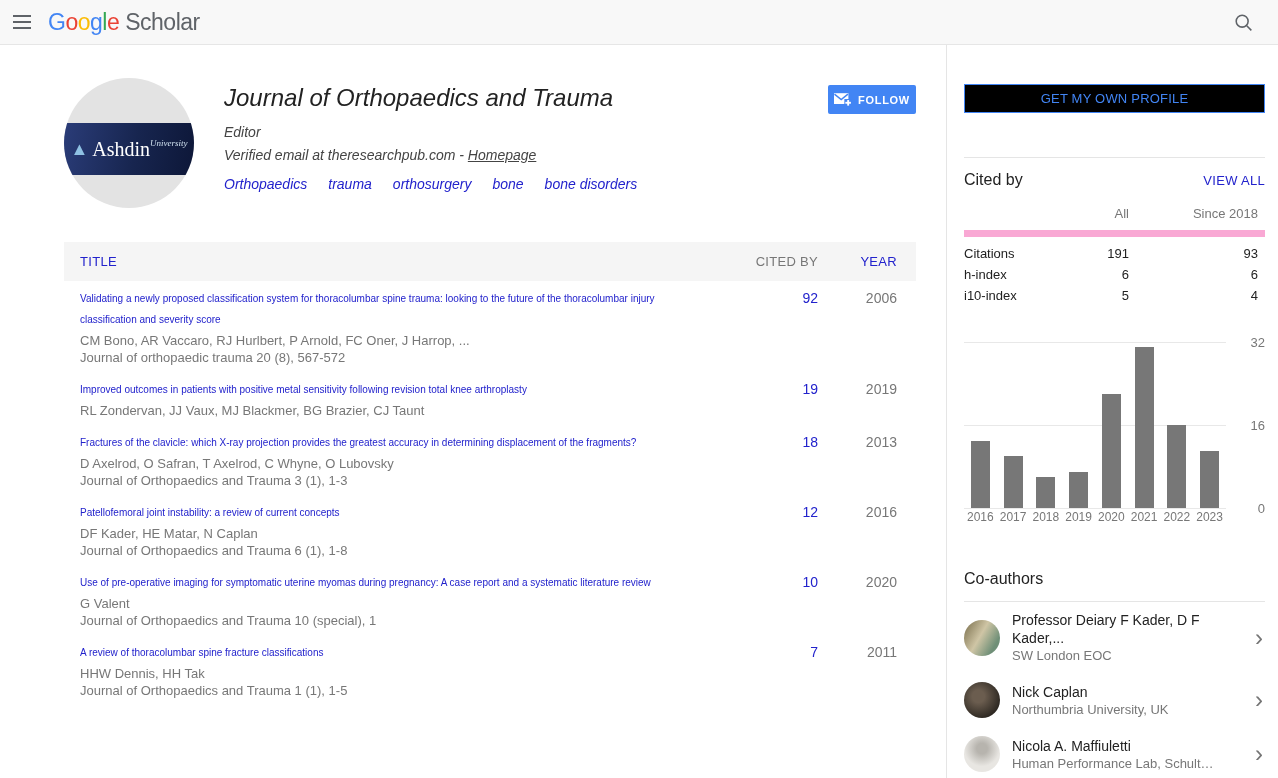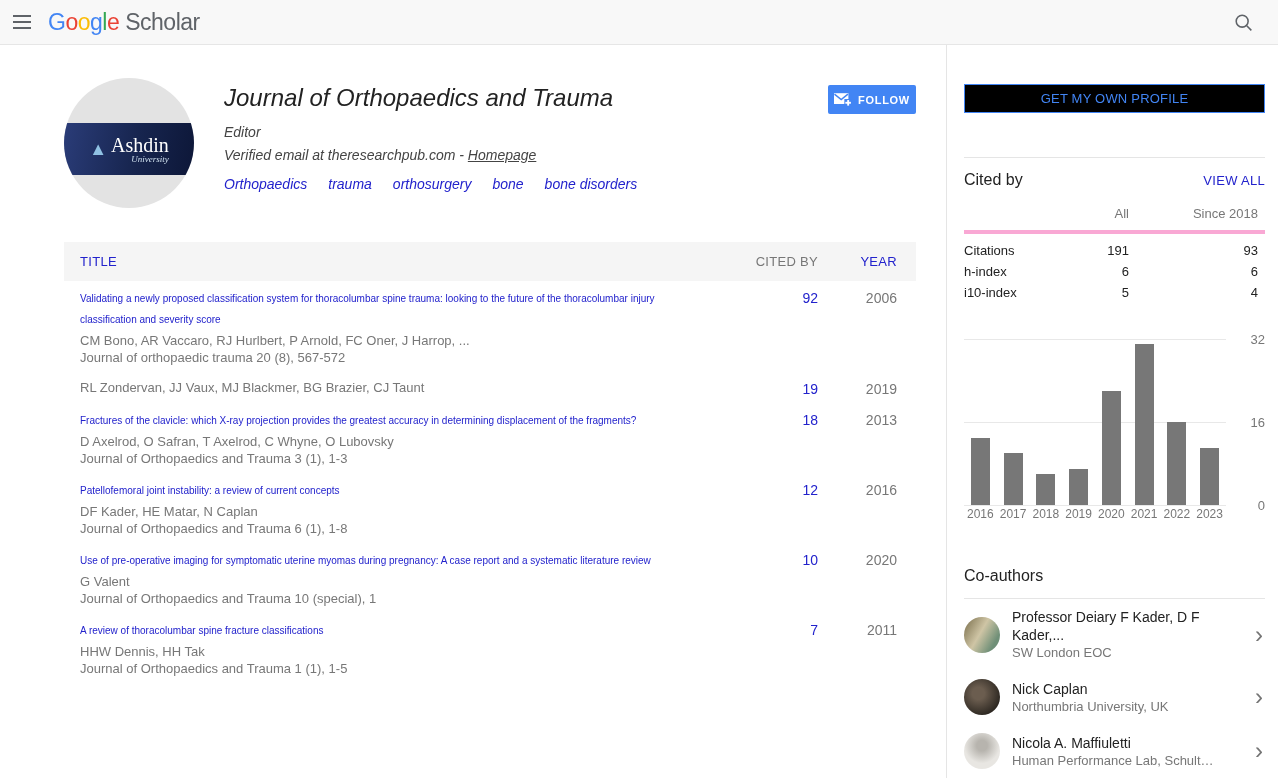--- a/index.html
+++ b/index.html
@@ -23,21 +23,21 @@
   .main { position:absolute; left:64px; top:33px; width:852px; }
 
   
   .profile-row { display:flex; }
   .avatar { width:130px; height:130px; border-radius:50%; background:#e3e3e3;
     overflow:hidden; position:relative; flex:0 0 130px; }
   .avatar-band { position:absolute; left:0; right:0; top:45px; height:52px;
     background:linear-gradient(100deg,#2a3c78 0%,#17254f 55%,#0d1738 100%);
     display:flex; align-items:center; justify-content:center; }
   .avatar-band .tri { color:#8fc1e3; font-size:18px; margin-right:4px; line-height:1; }
-  .avatar-band .wordmark { display:flex; flex-direction:column; }
+  .avatar-band .wordmark { display:flex; }
   .avatar-band .l1 { font-family:"Liberation Serif", serif; color:#fff; font-size:20px; line-height:20px; }
   .avatar-band .l2 { font-family:"Liberation Serif", serif; font-style:italic; color:#cfe0ee;
     font-size:9px; text-align:right; line-height:9px; }
   .profile-info { margin-left:30px; flex:1; padding-top:2px;font-style:italic; }
   .profile-name { font-size:24px; font-weight:400; color:#222; margin:4px 0 12px; }
   .profile-role { font-size:14px; color:#444; margin-bottom:7px; }
   .profile-verified { font-size:14px; color:#444; }
   .profile-verified .homepage { color:#444; text-decoration:underline; cursor:pointer; }
   .tags { margin-top:13px; display:flex; gap:21px; }
   .tags a { color:#2222cc; font-size:14px; text-decoration:none; cursor:pointer; }
@@ -70,21 +70,21 @@
   .get-profile-btn { width:301px; height:29px; background:#000000; border:1px solid #4285f4;
     color:#4285f4; font-size:13px; letter-spacing:.2px; cursor:pointer;
     font-family:"Liberation Sans", sans-serif; }
   .cited-block { margin-top:44px; border-top:1px solid #e5e5e5; padding-top:13px; width:301px; }
   .cited-head { display:flex; align-items:baseline; }
   .cited-title { font-size:16px; color:#222; font-weight:400; }
   .view-all { margin-left:auto; font-size:13px; color:#2222cc; text-decoration:none;
     cursor:pointer; letter-spacing:.3px; }
   table.stats { width:301px; border-collapse:collapse; font-size:13px; margin-top:9px; }
   table.stats th { font-weight:normal; color:#777; text-align:right;
-    border-bottom:4px solid #f9a8d4; padding:8px 0 9px; }
+    border-bottom:7px solid #f9a8d4; padding:8px 0 9px; }
   table.stats th.lbl { width:85px; }
   table.stats th.all { width:80px; }
   table.stats th.since { padding-right:7px; }
   table.stats td { color:#222; padding:3px 0; }
   table.stats td.lbl { text-align:left; }
   table.stats td.num { text-align:right; }
   table.stats td.since { padding-right:7px; }
   table.stats tr.first td { padding-top:9px; }
 
   
@@ -193,20 +193,21 @@
           </div>
           <div class="col-cited">
             <a class="pub-cited">92</a>
           </div>
           <div class="col-year">
             <div class="pub-year">2006</div>
           </div>
         </div>
         <div class="pub-row">
           <div class="pub-main">
+            <a class="pub-title">Improved outcomes in patients with positive metal sensitivity following revision total knee arthroplasty</a>
             <div class="pub-authors">RL Zondervan, JJ Vaux, MJ Blackmer, BG Brazier, CJ Taunt</div>
           </div>
           <div class="col-cited">
             <a class="pub-cited">19</a>
           </div>
           <div class="col-year">
             <div class="pub-year">2019</div>
           </div>
         </div>
         <div class="pub-row">

